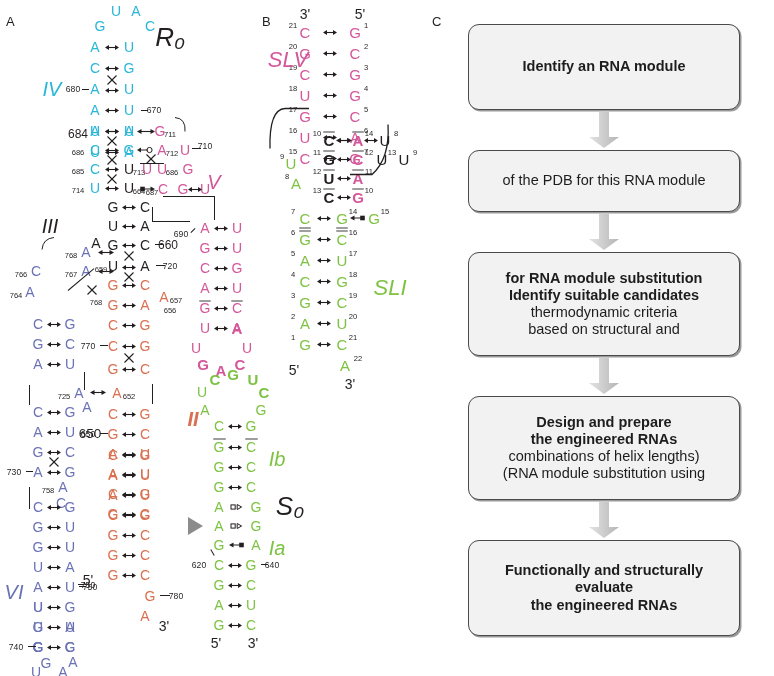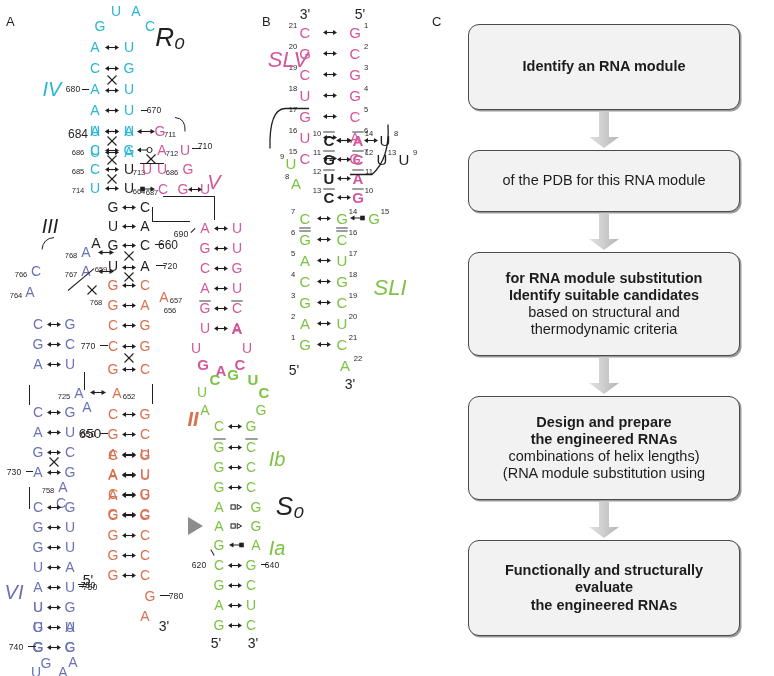--- a/index.html
+++ b/index.html
@@ -1167,22 +1167,22 @@
               <stop offset="0%" stop-color="#e3e3e3"></stop>
               <stop offset="45%" stop-color="#cfcfcf"></stop>
               <stop offset="100%" stop-color="#b5b5b5"></stop>
             </linearGradient>
           </defs>
           <path d="M11 0 L21 0 L21 25 L31 25 L16 36 L1 25 L11 25 Z" fill="url(#ag1)"></path>
         </svg></div>
       <div class="flowbox" style="left:468px;top:252px;width:272px;height:104px;">
         <div class="b">for RNA module substitution</div>
         <div class="b">Identify suitable candidates</div>
+        <div class="n">thermodynamic criteria</div>
         <div class="n">based on structural and</div>
-        <div class="n">thermodynamic criteria</div>
       </div>
       <div class="arrow" style="left:588px;top:358px;width:32px;height:36px;"><svg width="32" height="36" viewBox="0 0 32 36" preserveAspectRatio="none">
           <defs>
             <linearGradient id="ag2" x1="0" y1="0" x2="1" y2="0">
               <stop offset="0%" stop-color="#e3e3e3"></stop>
               <stop offset="45%" stop-color="#cfcfcf"></stop>
               <stop offset="100%" stop-color="#b5b5b5"></stop>
             </linearGradient>
           </defs>
           <path d="M11 0 L21 0 L21 25 L31 25 L16 36 L1 25 L11 25 Z" fill="url(#ag2)"></path>

